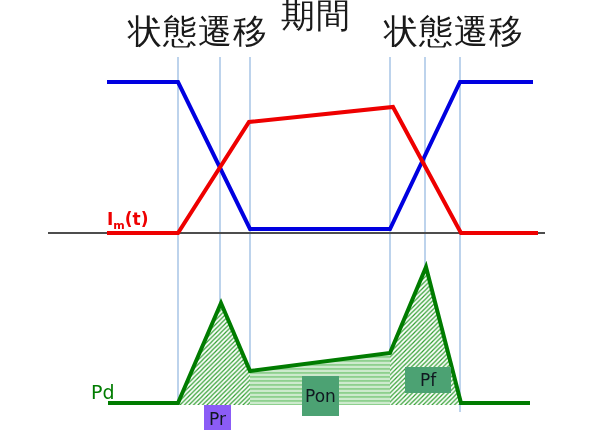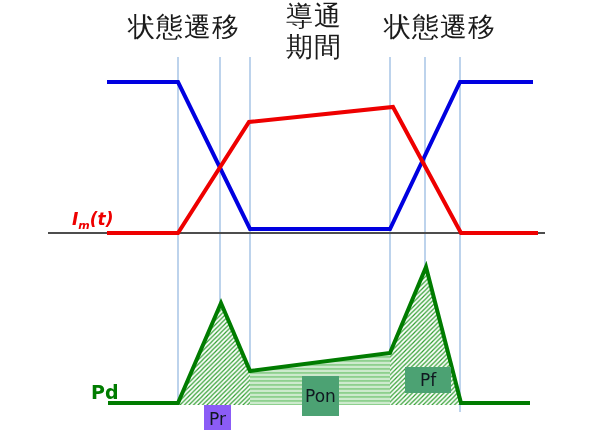--- a/index.html
+++ b/index.html
@@ -9,41 +9,41 @@
     width: 600px;
     height: 430px;
     background: #ffffff;
     overflow: hidden;
   }
   #diagram-svg { position: absolute; left: 0; top: 0; }
 
   .top-label {
     position: absolute;
     color: #1a1a1a;
-    font-size: 27px;
+    font-size: 34px;
     letter-spacing: 1px;
     white-space: nowrap;
   }
   .lbl-transition-left  { left: 128px; top: 9px; }
   .lbl-conduction {
     left: 281px; top: 0px; width: 66px;
     text-align: center; line-height: 31px; letter-spacing: 1px;
   }
   .lbl-transition-right { left: 384px; top: 9px; }
 
   .sig-label {
     position: absolute;
     font-weight: bold;
     font-size: 17px;
     white-space: nowrap;
   }
   .sig-label sub { font-size: 11px; }
   .lbl-vds { left: 93px;  top: 55px; }
-  .lbl-im  { left: 72px;  top: 209px; font-style: italic; }
-  .lbl-pd  { left: 91px;  top: 381px; font-size: 19px; font-weight: bold; }
+  .lbl-im  { left: 107px;  top: 209px; }
+  .lbl-pd  { left: 91px;  top: 381px; font-size: 19px; font-weight: normal; }
 
   .region-box {
     position: absolute;
     display: flex;
     align-items: center;
     justify-content: center;
     color: #101820;
     font-size: 17px;
   }
   .box-pr  { left: 204px; top: 369px; width: 27px; height: 28px; }
@@ -77,21 +77,20 @@
       <polygon points="390,405 390,353 426,267 461,405" fill="url(#pat-diagonal)"></polygon>
       <line x1="48" y1="233" x2="545" y2="233" stroke="#4d4d4d" stroke-width="2"></line>
       <polyline points="107,82 178,82 250,229 390,229 460,82 533,82" fill="none" stroke="#0000e0" stroke-width="4" stroke-linejoin="miter"></polyline>
       <polyline points="107,233 178,233 249,122 393,107 461,233 538,233" fill="none" stroke="#ee0000" stroke-width="4" stroke-linejoin="miter"></polyline>
       <polyline points="108,403 178,403 221,303 250,371 390,353 426,267 461,403 530,403" fill="none" stroke="#007c00" stroke-width="4" stroke-linejoin="miter"></polyline>
     </svg>
 
   <div class="top-label lbl-transition-left" style="color: rgb(26, 26, 26);">状態遷移</div>
 
   <div class="top-label lbl-conduction" style="color: rgb(26, 26, 26);">
-    <div>導通</div>
     <div>期間</div>
   </div>
 
   <div class="top-label lbl-transition-right" style="color: rgb(26, 26, 26);">状態遷移</div>
 
 
   <div class="sig-label lbl-im" style="color: rgb(238, 0, 0);"><span>I</span><sub>m</sub><span>(t)</span></div>
 
   <div class="sig-label lbl-pd" style="color: rgb(0, 124, 0);">Pd</div>
 

